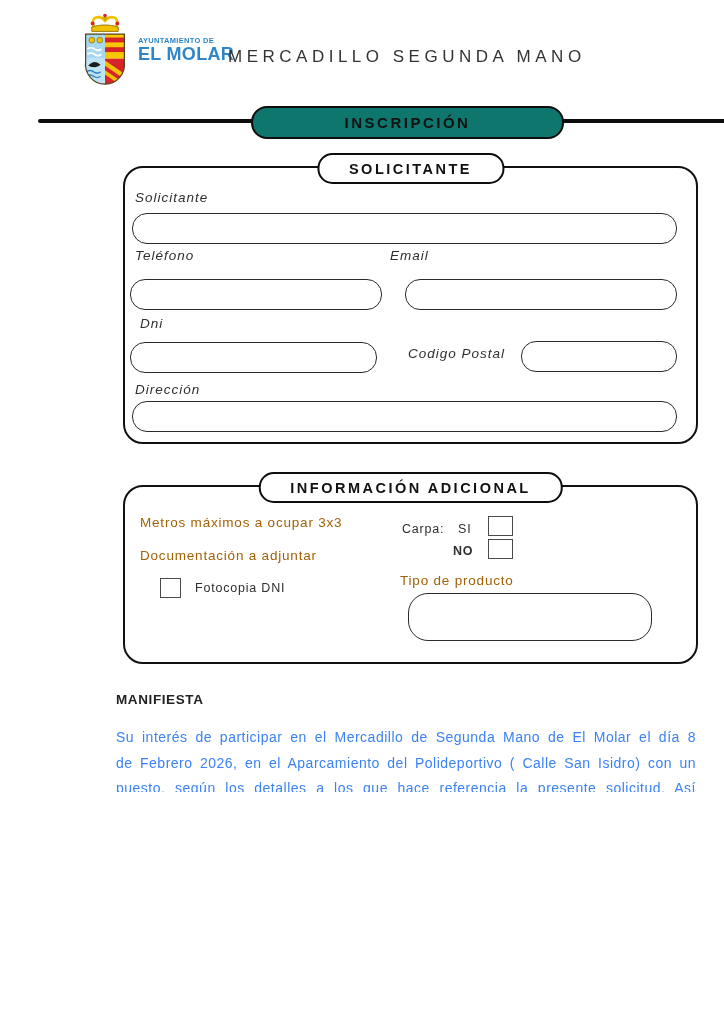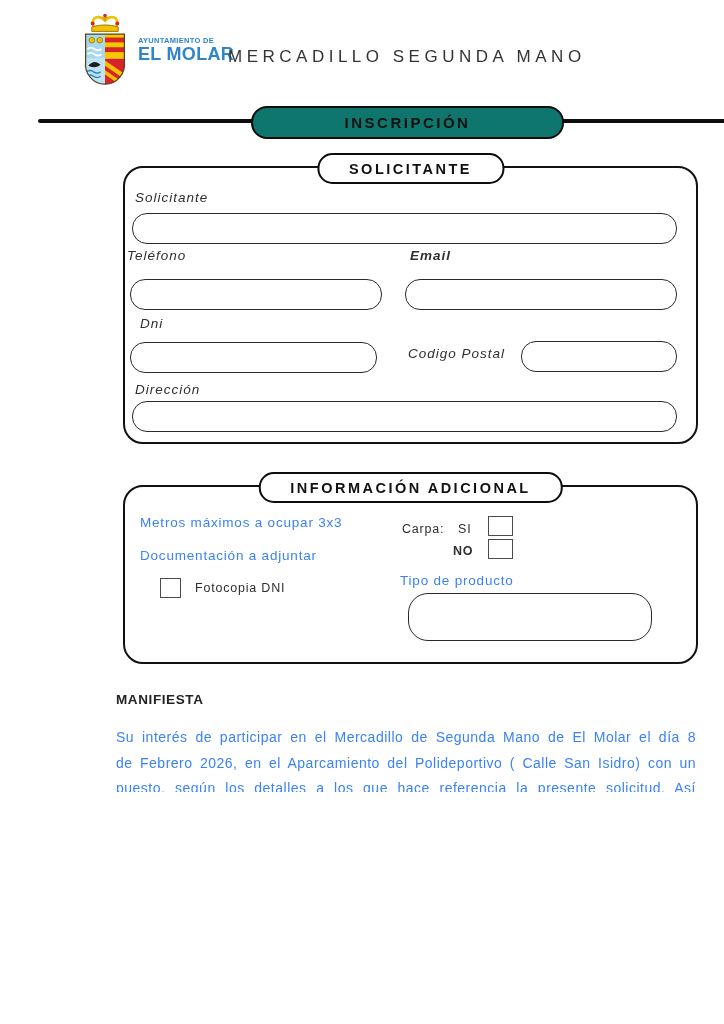--- a/index.html
+++ b/index.html
@@ -27,21 +27,21 @@
   .box{position:absolute;border:2px solid #111;border-radius:20px;background:#fff;text-align:right;}
   .box-solicitante{left:85px;top:166px;width:571px;height:274px;}
   .box-info{left:85px;top:485px;width:571px;height:175px;}
   .box-pill{
     position:absolute;top:-15px;left:50%;transform:translateX(-50%);
     background:#fff;border:2.5px solid #0d0d0d;border-radius:15px;height:27px;
     display:flex;align-items:center;justify-content:center;padding:0 30px;
     font-weight:700;font-size:14.5px;letter-spacing:2.5px;color:#111;white-space:nowrap;
   }
   .flabel{position:absolute;font-style:italic;font-size:13.5px;letter-spacing:1px;color:#2f2f2f;white-space:nowrap;}
-  .rlabel{position:absolute;font-size:13.5px;letter-spacing:.8px;color:#3b82f6;white-space:nowrap;}
+  .rlabel{position:absolute;font-size:13.5px;letter-spacing:.8px;color:#a16207;white-space:nowrap;}
   .slabel{position:absolute;font-size:12.5px;letter-spacing:.8px;color:#2f2f2f;white-space:nowrap;}
   .field{position:absolute;border:1.4px solid #2a2a2a;border-radius:15px;background:#fff;}
   .checkbox{position:absolute;border:1.6px solid #4a4a4a;background:#fff;}
   
   .manifiesta-h{position:absolute;left:78px;top:692px;font-size:13.5px;font-weight:700;letter-spacing:.6px;color:#222;}
   .manifiesta-p{
     position:absolute;left:78px;top:711px;width:580px;font-size:14px;line-height:25.5px;
     text-align:justify;letter-spacing:.5px;word-spacing:2.5px;color:#3b82f6;
   }
   .sig-token{position:absolute;font-size:13.5px;letter-spacing:.5px;color:#2f2f2f;}
@@ -92,22 +92,22 @@
 
   <div class="banner-line"></div>
   <div class="banner-pill">INSCRIPCIÓN</div>
 
   <section class="box box-solicitante">
     <div class="box-pill">SOLICITANTE</div>
 
     <span class="flabel" style="left:10px;top:22px;">Solicitante</span>
     <div class="field" style="left:7px;top:45px;width:543px;height:29px;"></div>
 
-    <span class="flabel" style="left:2px;top:80px;">Teléfono</span>
-    <span class="flabel" style="left:285px;top:80px;font-weight:bold;">Email</span>
+    <span class="flabel" style="left:10px;top:80px;">Teléfono</span>
+    <span class="flabel" style="left:265px;top:80px;">Email</span>
     <div class="field" style="left:5px;top:111px;width:250px;height:29px;"></div>
     <div class="field" style="left:280px;top:111px;width:270px;height:29px;"></div>
 
     <span class="flabel" style="left:15px;top:148px;">Dni</span>
     <div class="field" style="left:5px;top:174px;width:245px;height:29px;"></div>
     <span class="flabel" style="left:283px;top:178px;">Codigo Postal</span>
     <div class="field" style="left:396px;top:173px;width:154px;height:29px;"></div>
 
     <span class="flabel" style="left:10px;top:214px;">Dirección</span>
     <div class="field" style="left:7px;top:233px;width:543px;height:29px;"></div>

